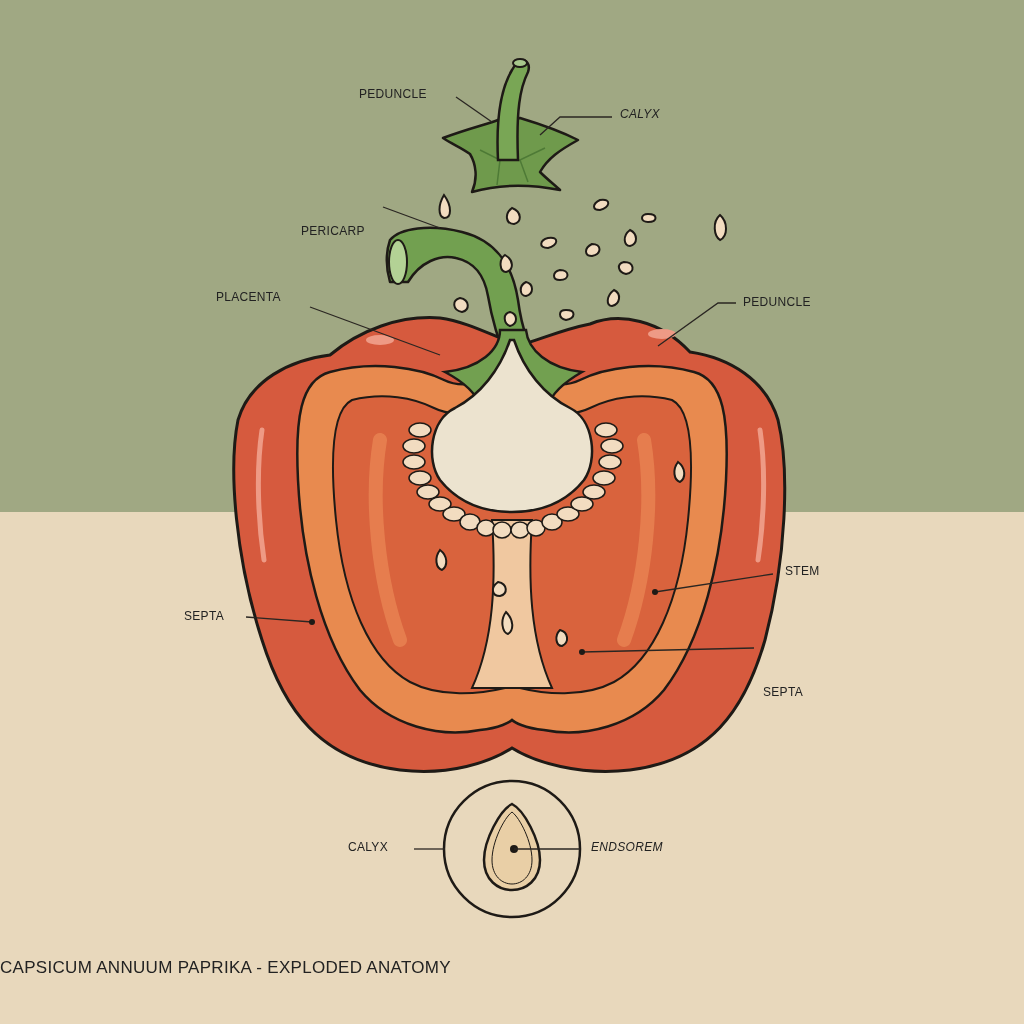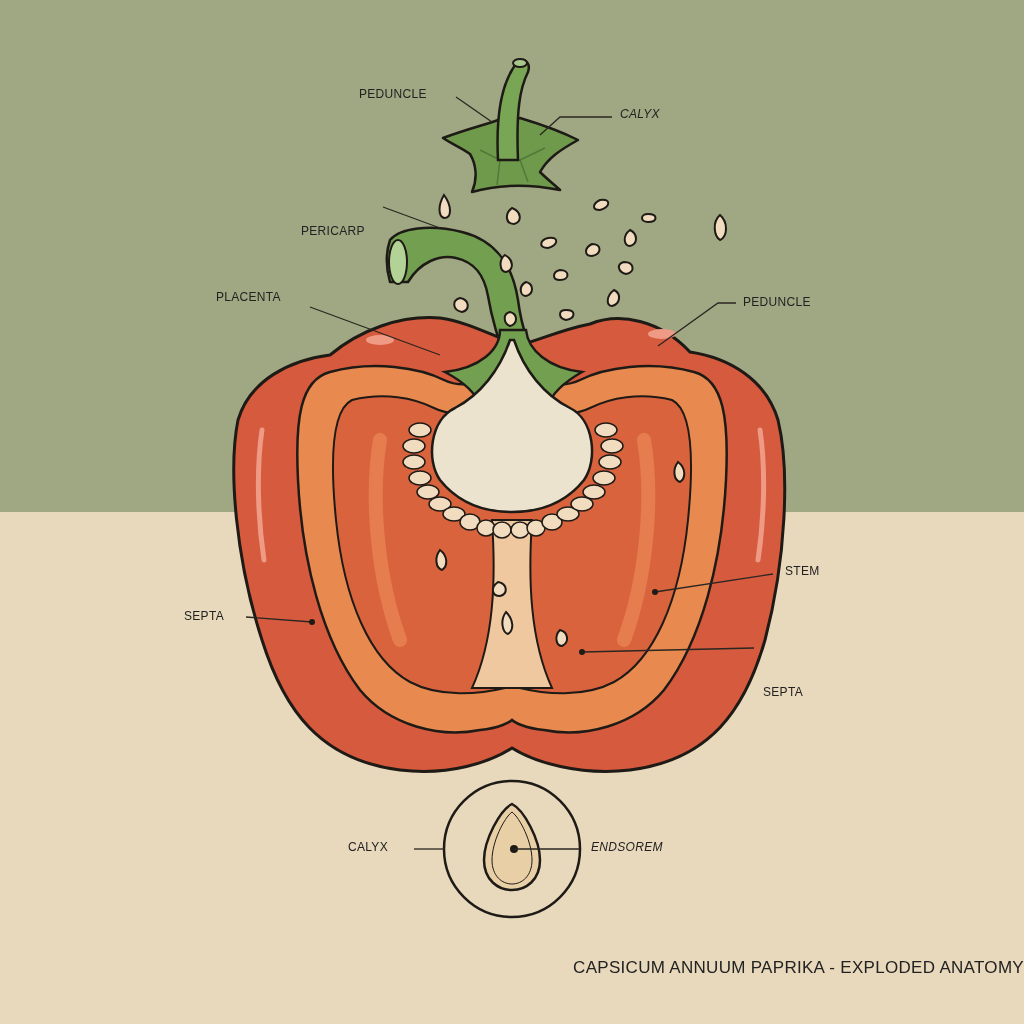--- a/index.html
+++ b/index.html
@@ -1,21 +1,21 @@
 <!DOCTYPE html>
 <html><head>
 <meta charset="utf-8">
 <style>
   html,body{margin:0;padding:0;}
   body{width:1024px;height:1024px;overflow:hidden;position:relative;font-family:"Liberation Sans","DejaVu Sans",sans-serif;}
   .bg-top{position:absolute;left:0;top:0;width:1024px;height:512px;}
   .bg-bottom{position:absolute;left:0;top:512px;width:1024px;height:512px;}
   svg.art{position:absolute;left:0;top:0;width:1024px;height:1024px;}
   .label{position:absolute;font-size:12px;letter-spacing:0.3px;color:#222;white-space:nowrap;}
-  .caption{position:absolute;left:0;width:1024px;top:958px;text-align:right;font-size:17px;color:#222;letter-spacing:0.3px;}
+  .caption{position:absolute;left:0;width:1024px;top:958px;text-align:left;font-size:17px;color:#222;letter-spacing:0.3px;}
 </style>
 </head>
 <body>
 
 <div class="bg-top" style="background:#a0a883;"></div>
 <div class="bg-bottom" style="background:#e8d8bc;"></div>
 
 <svg class="art" viewBox="0 0 1024 1024">
 
   <g>

